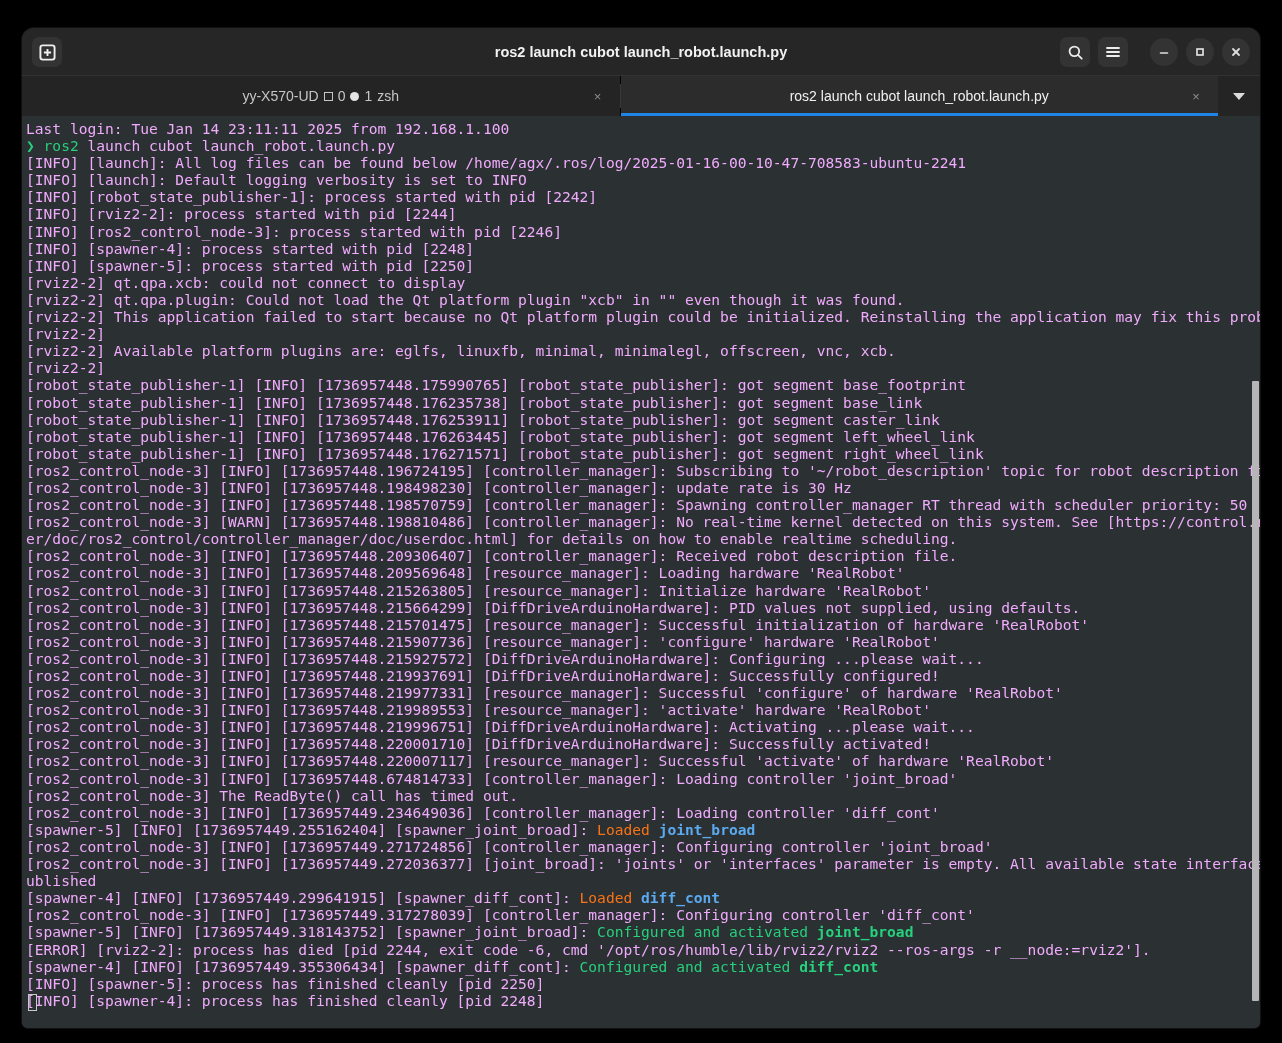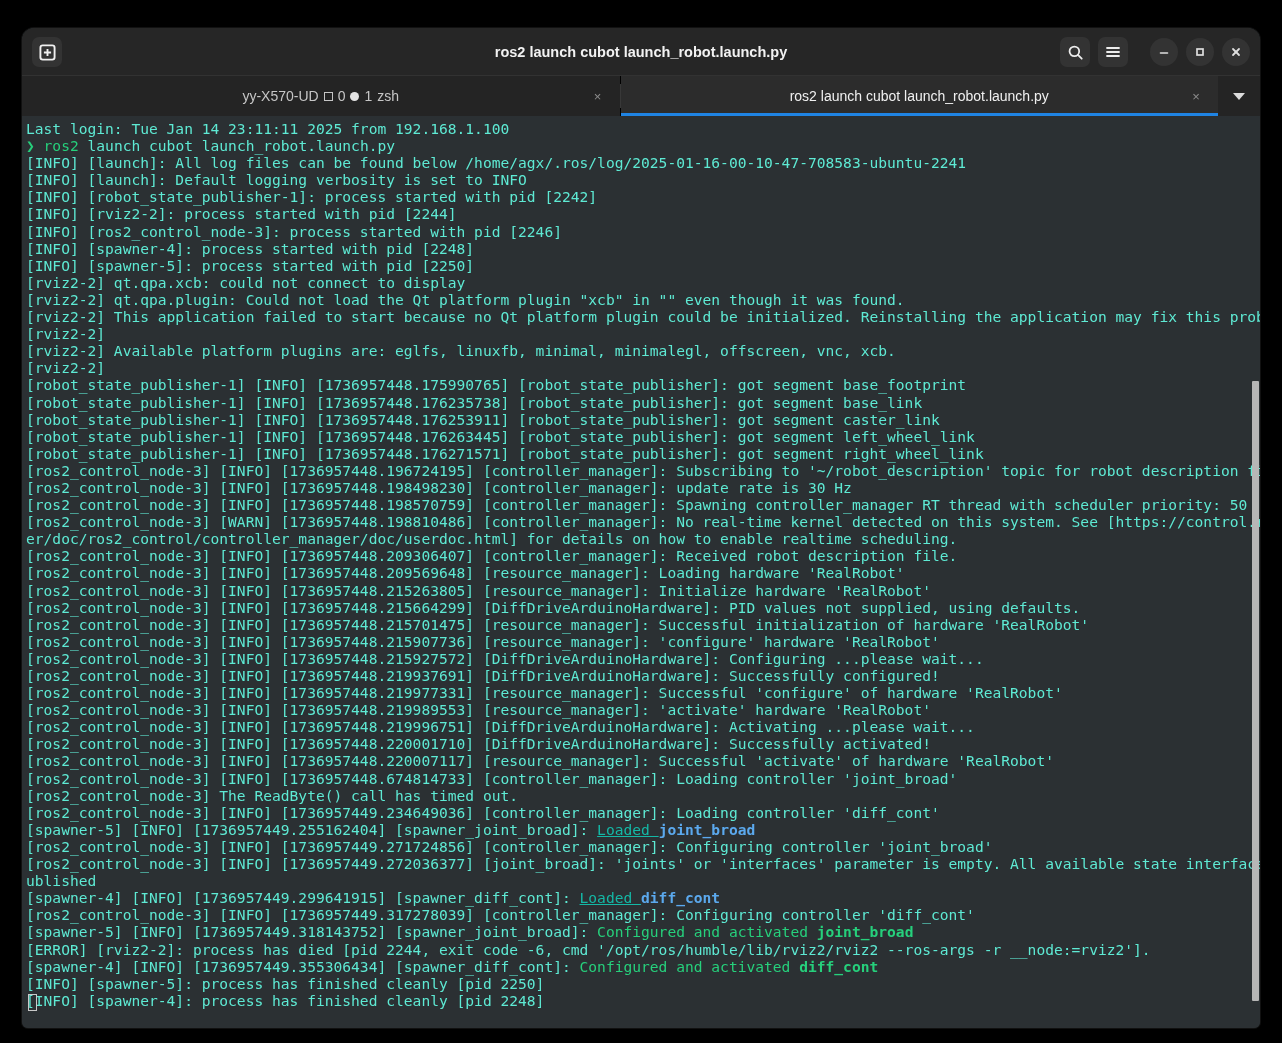--- a/index.html
+++ b/index.html
@@ -194,23 +194,23 @@
     font-size: 14.6px;
     line-height: 17.1px;
     color: #d3d7cf;
     white-space: pre;
     letter-spacing: 0px;
   }
   .ln { height: 17.1px; }
 
   .c-green  { color: #26d07c; }
   .c-bgreen { color: #26d07c; font-weight: bold; }
-  .c-blue   { color: #14b8a6; text-decoration: underline; }
+  .c-blue   { color: #f97316; }
   .c-bblue  { color: #5ba9ee; font-weight: bold; }
-  .c-def    { color: #5eead4; }
+  .c-def    { color: #f0abfc; }
 
   #cursor {
     position: absolute;
     left: 6px;
     bottom: 17px;
     width: 9px;
     height: 17px;
     border: 1.5px solid #c9c9c9;
     box-sizing: border-box;
     background: transparent;

